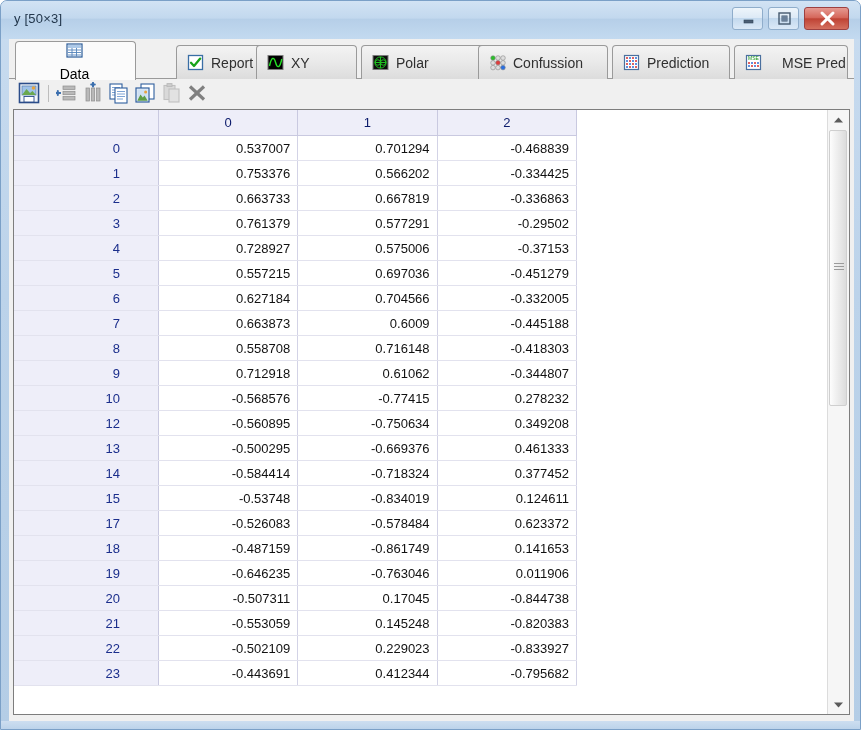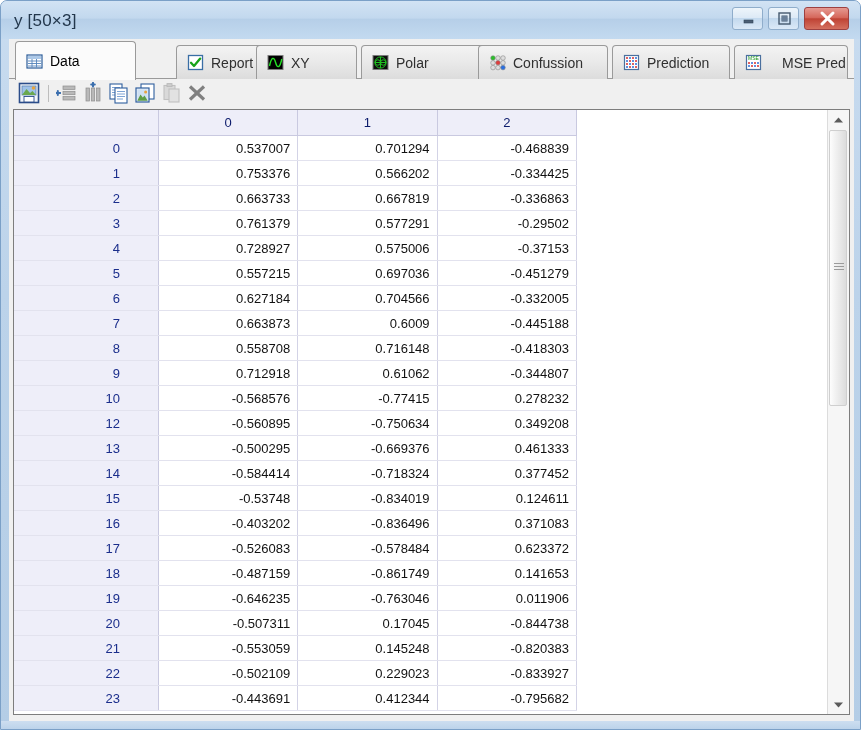--- a/index.html
+++ b/index.html
@@ -18,21 +18,21 @@
     padding:0;
   }
   
   #titlebar{
     position:absolute;left:0;top:0;width:859px;height:38px;
     border-radius:6px 6px 0 0;
     background:linear-gradient(to bottom,#d2e3f4 0%,#c2d8ee 45%,#b6cfe8 48%,#c3daf0 100%);
   }
   #title-text{
     position:absolute;left:13px;top:10px;
-    font-size:17px;color:#23374c;letter-spacing:.2px;
+    font-size:13px;color:#23374c;letter-spacing:.2px;
     white-space:nowrap;
   }
   .winbtn{
     position:absolute;top:6px;height:23px;width:31px;
     box-sizing:border-box;border-radius:3px;
     border:1px solid #8fadcb;
     background:linear-gradient(to bottom,#eef5fb 0%,#dce9f6 48%,#c3d9ee 50%,#dbe9f7 100%);
     cursor:pointer;
   }
   #btn-min{left:731px;}
@@ -68,20 +68,21 @@
     font-size:14px;color:#303030;
     cursor:pointer;white-space:nowrap;
     z-index:1;
   }
   .tab.active{
     top:2px;height:39px;
     background:#fbfbfb;
     border-color:#9a9a9a;
     z-index:3;
     color:#000;
+    flex-direction:column;
   }
   .tab .ticon{width:17px;height:17px;flex:0 0 17px;display:block;}
   
   #toolbar{
     position:absolute;left:0;top:40px;width:845px;height:28px;
     background:#f0f0f0;
     display:flex;align-items:center;
     padding-left:9px;box-sizing:border-box;
   }
   .tbtn{width:22px;height:22px;margin-right:4px;display:block;cursor:pointer;}
@@ -488,26 +489,20 @@
                 <td>-0.718324</td>
                 <td>0.377452</td>
               </tr>
               <tr>
                 <td class="rowidx">15</td>
                 <td>-0.53748</td>
                 <td>-0.834019</td>
                 <td>0.124611</td>
               </tr>
               <tr>
-                <td class="rowidx">16</td>
-                <td>-0.403202</td>
-                <td>-0.836496</td>
-                <td>0.371083</td>
-              </tr>
-              <tr>
                 <td class="rowidx">17</td>
                 <td>-0.526083</td>
                 <td>-0.578484</td>
                 <td>0.623372</td>
               </tr>
               <tr>
                 <td class="rowidx">18</td>
                 <td>-0.487159</td>
                 <td>-0.861749</td>
                 <td>0.141653</td>

